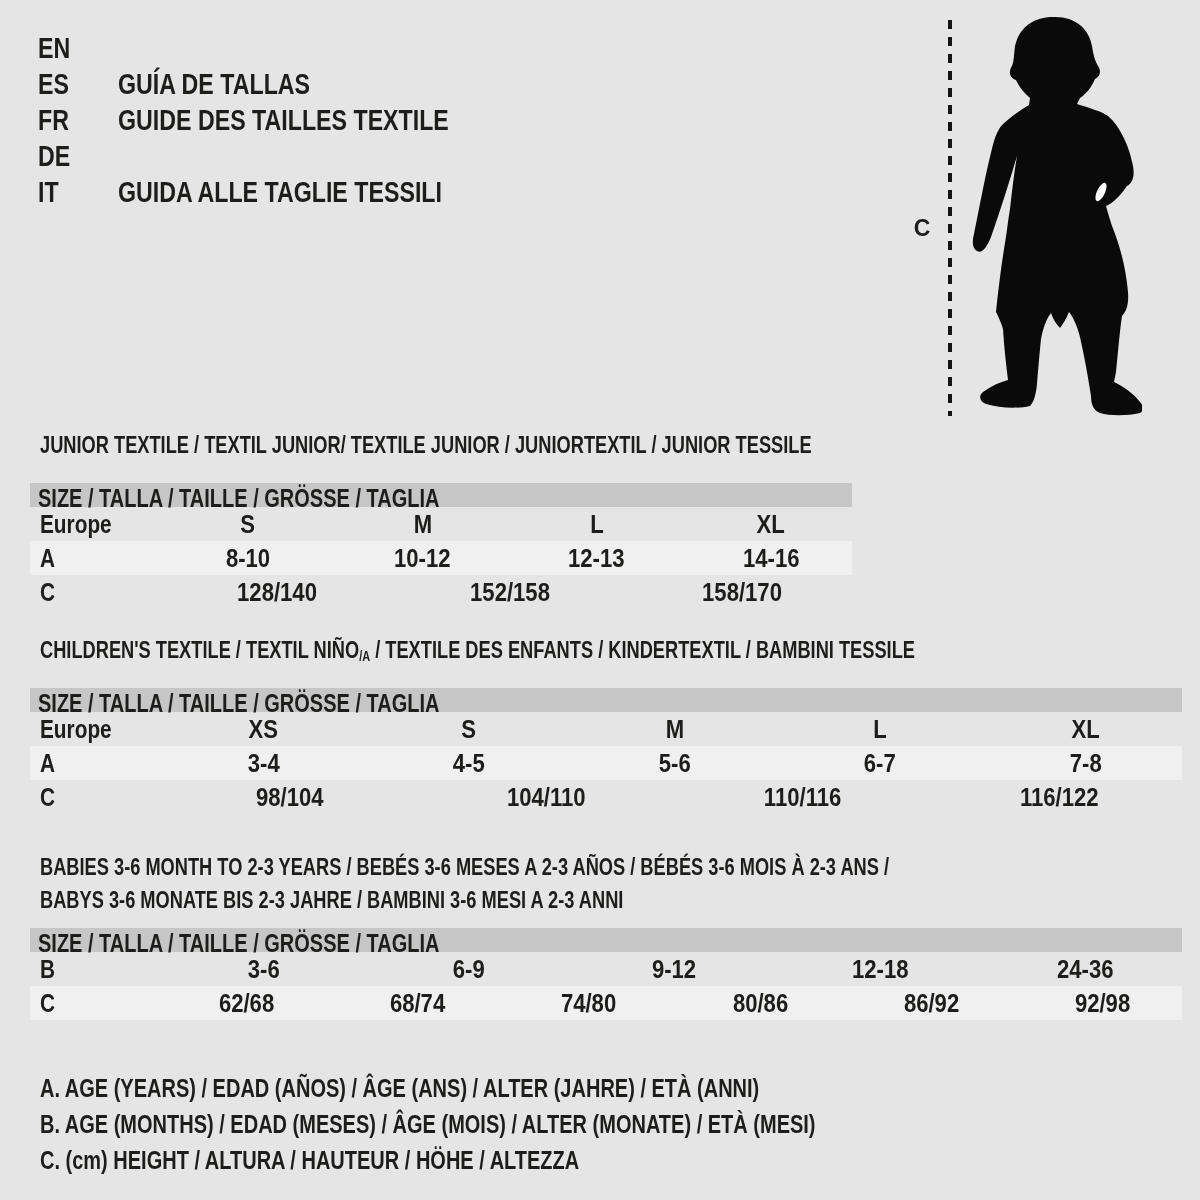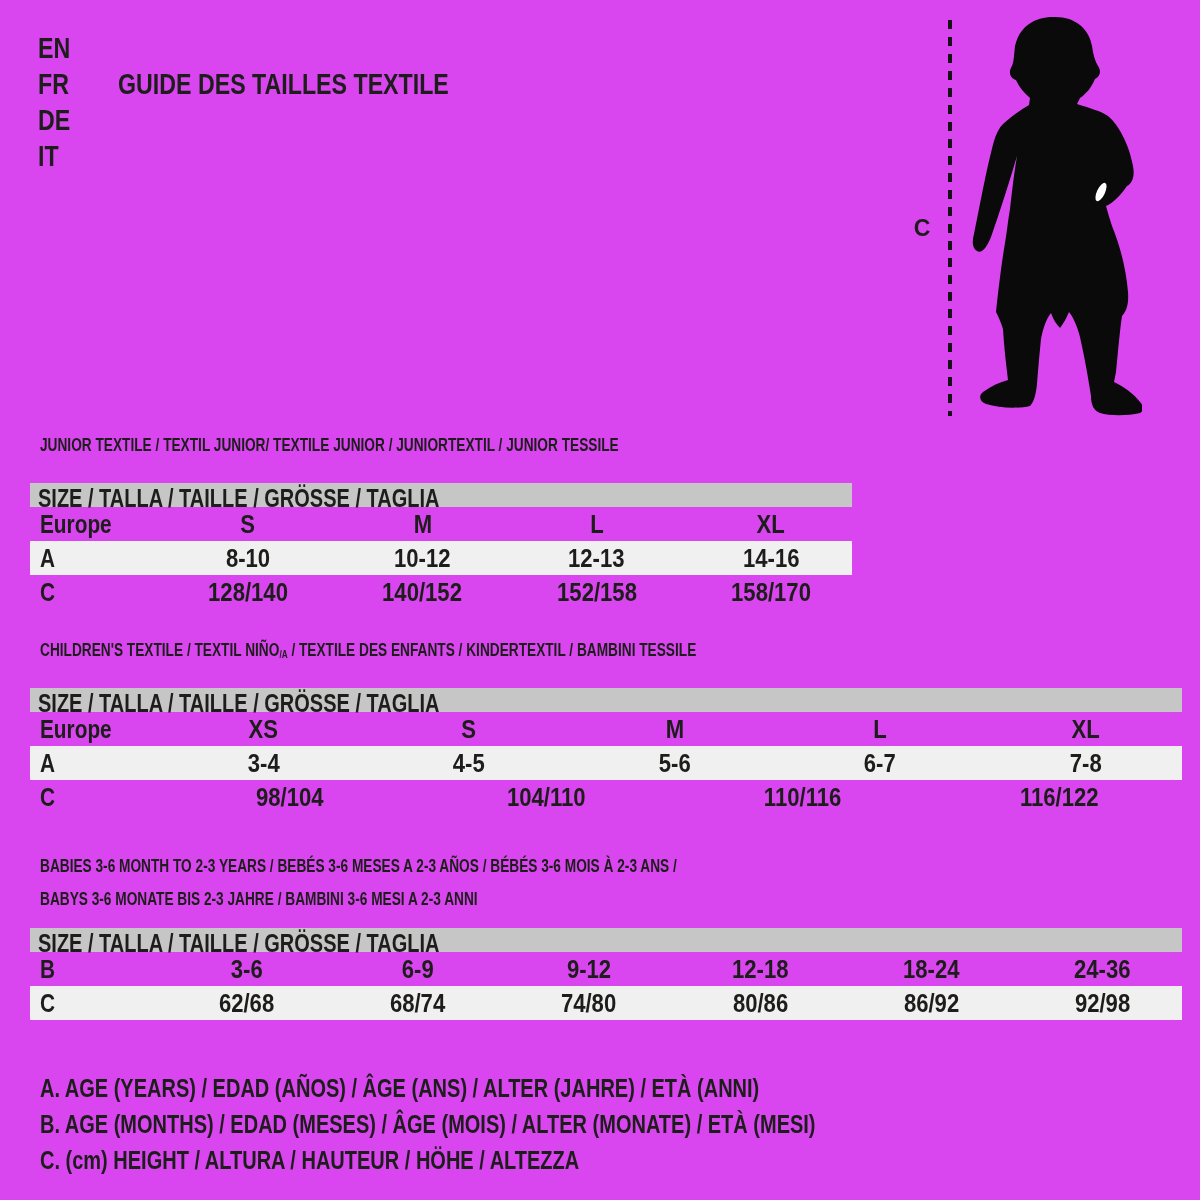--- a/index.html
+++ b/index.html
@@ -1,17 +1,17 @@
 <!DOCTYPE html>
 <html><head>
 <meta charset="utf-8">
 <style>
   html,body{margin:0;padding:0;background:#fff;}
   .page{
-    position:relative;width:1200px;height:1200px;background:#d946ef;overflow:hidden;
+    position:relative;width:1200px;height:1200px;background:#e5e5e5;overflow:hidden;
     font-family:"Liberation Sans",sans-serif;font-weight:700;color:#1d1d1b;
     -webkit-font-smoothing:antialiased;
   }
   
   .cx{display:inline-block;transform:scaleX(0.8);transform-origin:0 50%;white-space:nowrap;}
   .cxt{display:inline-block;transform:scaleX(0.76);transform-origin:0 50%;white-space:nowrap;}
   .cxc{display:inline-block;transform:scaleX(0.85);transform-origin:50% 50%;white-space:nowrap;}
 
   
   .langs{position:absolute;left:38px;top:30px;}
@@ -20,21 +20,21 @@
 
   
   .fig{position:absolute;left:900px;top:14px;width:250px;height:406px;}
   .dash-line{position:absolute;left:48px;top:6px;width:4px;height:396px;
     background:repeating-linear-gradient(to bottom,#141414 0 9px,transparent 9px 17px);}
   .c-label{position:absolute;left:8px;top:202px;width:28px;text-align:center;
     font-size:23px;line-height:24px;}
   .sil{position:absolute;left:70px;top:1px;}
 
   
-  .sec-title{position:absolute;left:40px;font-size:18px;line-height:30px;}
+  .sec-title{position:absolute;left:40px;font-size:24px;line-height:30px;}
   .sec-title.two-line{line-height:33px;}
   .sub{font-size:0.6em;vertical-align:-0.22em;}
 
   
   .tbl{position:absolute;left:30px;}
   .band{height:24px;line-height:30px;background:#c6c6c6;font-size:25px;padding-left:8px;}
   .trow{display:flex;height:34px;line-height:34px;font-size:26px;gap:12px;}
   .trow.alt{background:#f0f0f0;}
   .cell{flex:1;text-align:center;}
   .cell.lbl{flex:0 0 115px;text-align:left;padding-left:10px;}
@@ -46,28 +46,33 @@
 </head>
 <body>
 
 <div class="page">
 
   <div class="langs">
     <div class="lang-row">
       <div class="lang-code"><span class="cx">EN</span></div>
     </div>
     <div class="lang-row">
+      <div class="lang-code"><span class="cx">ES</span></div>
+      <div><span class="cx">GUÍA DE TALLAS</span></div>
+    </div>
+    <div class="lang-row">
       <div class="lang-code"><span class="cx">FR</span></div>
       <div><span class="cx">GUIDE DES TAILLES TEXTILE</span></div>
     </div>
     <div class="lang-row">
       <div class="lang-code"><span class="cx">DE</span></div>
     </div>
     <div class="lang-row">
       <div class="lang-code"><span class="cx">IT</span></div>
+      <div><span class="cx">GUIDA ALLE TAGLIE TESSILI</span></div>
     </div>
   </div>
 
   <div class="fig">
     <div class="c-label">C</div>
     <div class="dash-line"></div>
     <svg class="sil" width="172" height="404" viewBox="0 0 172 404" aria-hidden="true">
       <path fill="#0a0a0a" d="
         M 83,2
         C 104,1 119,13 122,31
@@ -133,21 +138,20 @@
     <div class="trow alt">
       <div class="cell lbl"><span class="cx">A</span></div>
       <div class="cell"><span class="cxc">8-10</span></div>
       <div class="cell"><span class="cxc">10-12</span></div>
       <div class="cell"><span class="cxc">12-13</span></div>
       <div class="cell"><span class="cxc">14-16</span></div>
     </div>
     <div class="trow">
       <div class="cell lbl"><span class="cx">C</span></div>
       <div class="cell"><span class="cxc">128/140</span></div>
-      <div class="cell"><span class="cxc">140/152</span></div>
       <div class="cell"><span class="cxc">152/158</span></div>
       <div class="cell"><span class="cxc">158/170</span></div>
     </div>
   </div>
 
   <div class="sec-title" style="top:635px;">
     <span class="cxt"><span>CHILDREN'S TEXTILE / TEXTIL NIÑO</span><span class="sub">/A</span><span> / TEXTILE DES ENFANTS / KINDERTEXTIL / BAMBINI TESSILE</span></span>
   </div>
   <div class="tbl" style="top:688px;width:1152px;">
     <div class="band"><span class="cx">SIZE / TALLA / TAILLE / GRÖSSE / TAGLIA</span></div>
@@ -181,21 +185,20 @@
     <div><span class="cxt">BABYS 3-6 MONATE BIS 2-3 JAHRE / BAMBINI 3-6 MESI A 2-3 ANNI</span></div>
   </div>
   <div class="tbl" style="top:928px;width:1152px;">
     <div class="band"><span class="cx">SIZE / TALLA / TAILLE / GRÖSSE / TAGLIA</span></div>
     <div class="trow">
       <div class="cell lbl"><span class="cx">B</span></div>
       <div class="cell"><span class="cxc">3-6</span></div>
       <div class="cell"><span class="cxc">6-9</span></div>
       <div class="cell"><span class="cxc">9-12</span></div>
       <div class="cell"><span class="cxc">12-18</span></div>
-      <div class="cell"><span class="cxc">18-24</span></div>
       <div class="cell"><span class="cxc">24-36</span></div>
     </div>
     <div class="trow alt">
       <div class="cell lbl"><span class="cx">C</span></div>
       <div class="cell"><span class="cxc">62/68</span></div>
       <div class="cell"><span class="cxc">68/74</span></div>
       <div class="cell"><span class="cxc">74/80</span></div>
       <div class="cell"><span class="cxc">80/86</span></div>
       <div class="cell"><span class="cxc">86/92</span></div>
       <div class="cell"><span class="cxc">92/98</span></div>

